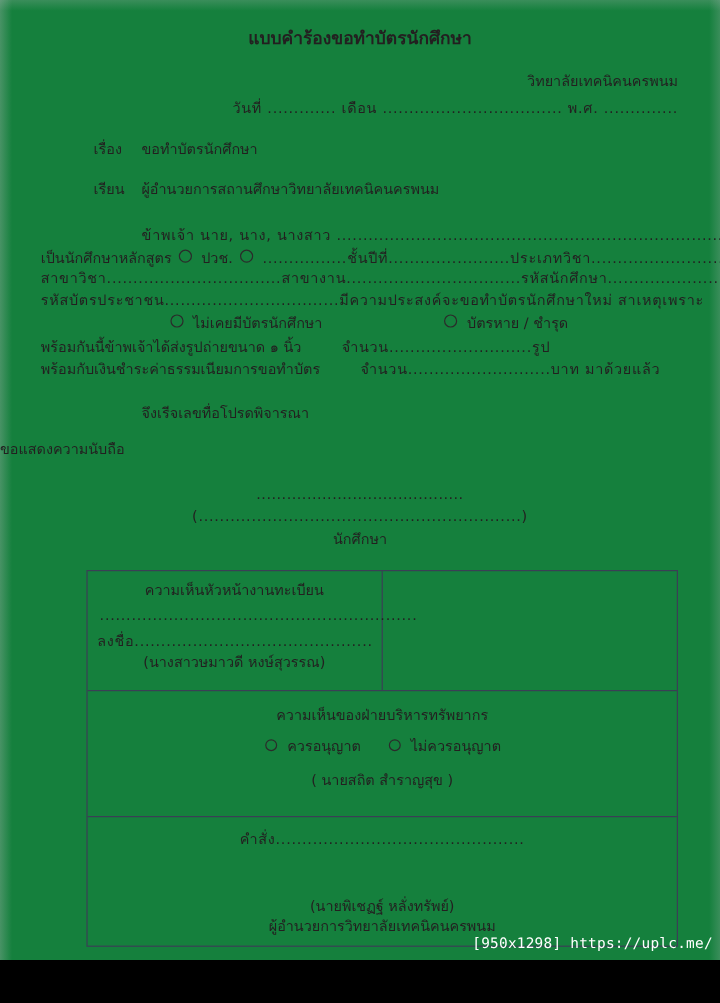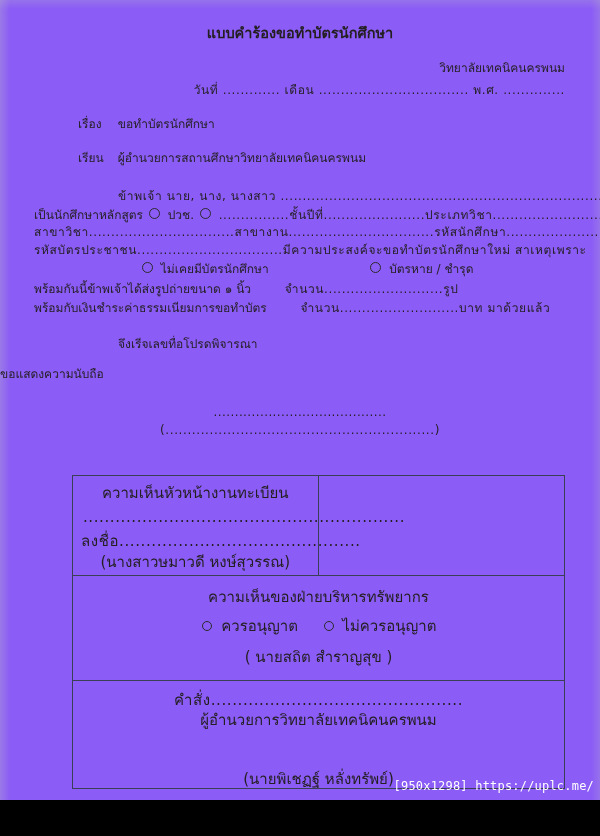--- a/index.html
+++ b/index.html
@@ -14,21 +14,21 @@
     font-family: "DejaVu Sans", "Liberation Sans", sans-serif;
     overflow: hidden;
   }
 
   
   #page-sheet {
     position: absolute;
     left: 0; top: 0;
     width: 600px;
     height: 800px;
-    background: #8b5cf6;
+    background: #15803d;
     box-sizing: border-box;
   }
   
   #page-sheet::before {
     content: "";
     position: absolute;
     left: 0; top: 0; right: 0; bottom: 0;
     background:
       linear-gradient(to right, rgba(190,190,195,0.30) 0px, rgba(255,255,255,0) 10px),
       linear-gradient(to left,  rgba(190,190,195,0.22) 0px, rgba(255,255,255,0) 9px),
@@ -111,21 +111,21 @@
   }
   .tbl-row {
     display: flex;
     border-bottom: 1.1px solid #3a3f55;
     box-sizing: border-box;
   }
   .tbl-row:last-child { border-bottom: none; }
   .tbl-cell {
     box-sizing: border-box;
     padding: 10px 8px 8px 8px;
-    font-size: 15px;
+    font-size: 12px;
     text-align: center;
     position: relative;
   }
   .cell-left  { width: 50%; border-right: 1.1px solid #3a3f55; }
   .cell-right { width: 50%; }
   .cell-full  { width: 100%; }
 
   #row-opinions { height: 100px; }
   #row-resource { height: 105px; }
   #row-order    { height: 107px; }
@@ -221,20 +221,21 @@
     </div>
 
     <div class="row" id="please-consider">จึงเรีจเลขทื่อโปรดพิจารณา</div>
 
     <div class="row" id="yours-sincerely">ขอแสดงความนับถือ</div>
 
     <div class="row dots" id="sign-line-1">.........................................</div>
 
     <div class="row dots" id="sign-line-2">(.............................................................)</div>
 
+    <div class="row" id="sign-role">นักศึกษา</div>
 
     <div id="approval-table">
 
       <div class="tbl-row" id="row-opinions">
         <div class="tbl-cell cell-left">
           <div class="cell-head">ความเห็นหัวหน้างานทะเบียน</div>
           <div class="cell-line dots left-dots-row">............................................................</div>
           <div class="cell-line dots">ลงชื่อ.............................................</div>
           <div class="name-paren">(นางสาวษมาวดี   หงษ์สุวรรณ)</div>
         </div>
@@ -250,22 +251,22 @@
             <span class="radio radio-sm"></span>
             <span>ไม่ควรอนุญาต</span>
           </div>
           <div id="resource-name">( นายสถิต   สำราญสุข )</div>
         </div>
       </div>
 
       <div class="tbl-row" id="row-order">
         <div class="tbl-cell cell-full">
           <div id="order-label" class="dots">คำสั่ง...............................................</div>
+          <div id="order-name">(นายพิเชฏฐ์   หลั่งทรัพย์)</div>
           <div id="order-role">ผู้อำนวยการวิทยาลัยเทคนิคนครพนม</div>
-          <div id="order-name">(นายพิเชฏฐ์   หลั่งทรัพย์)</div>
         </div>
       </div>
 
     </div>
 
   </div>
 </div>
 
 <div id="footer-bar"></div>
 <div id="footer-credit">[950x1298] https://uplc.me/</div>

